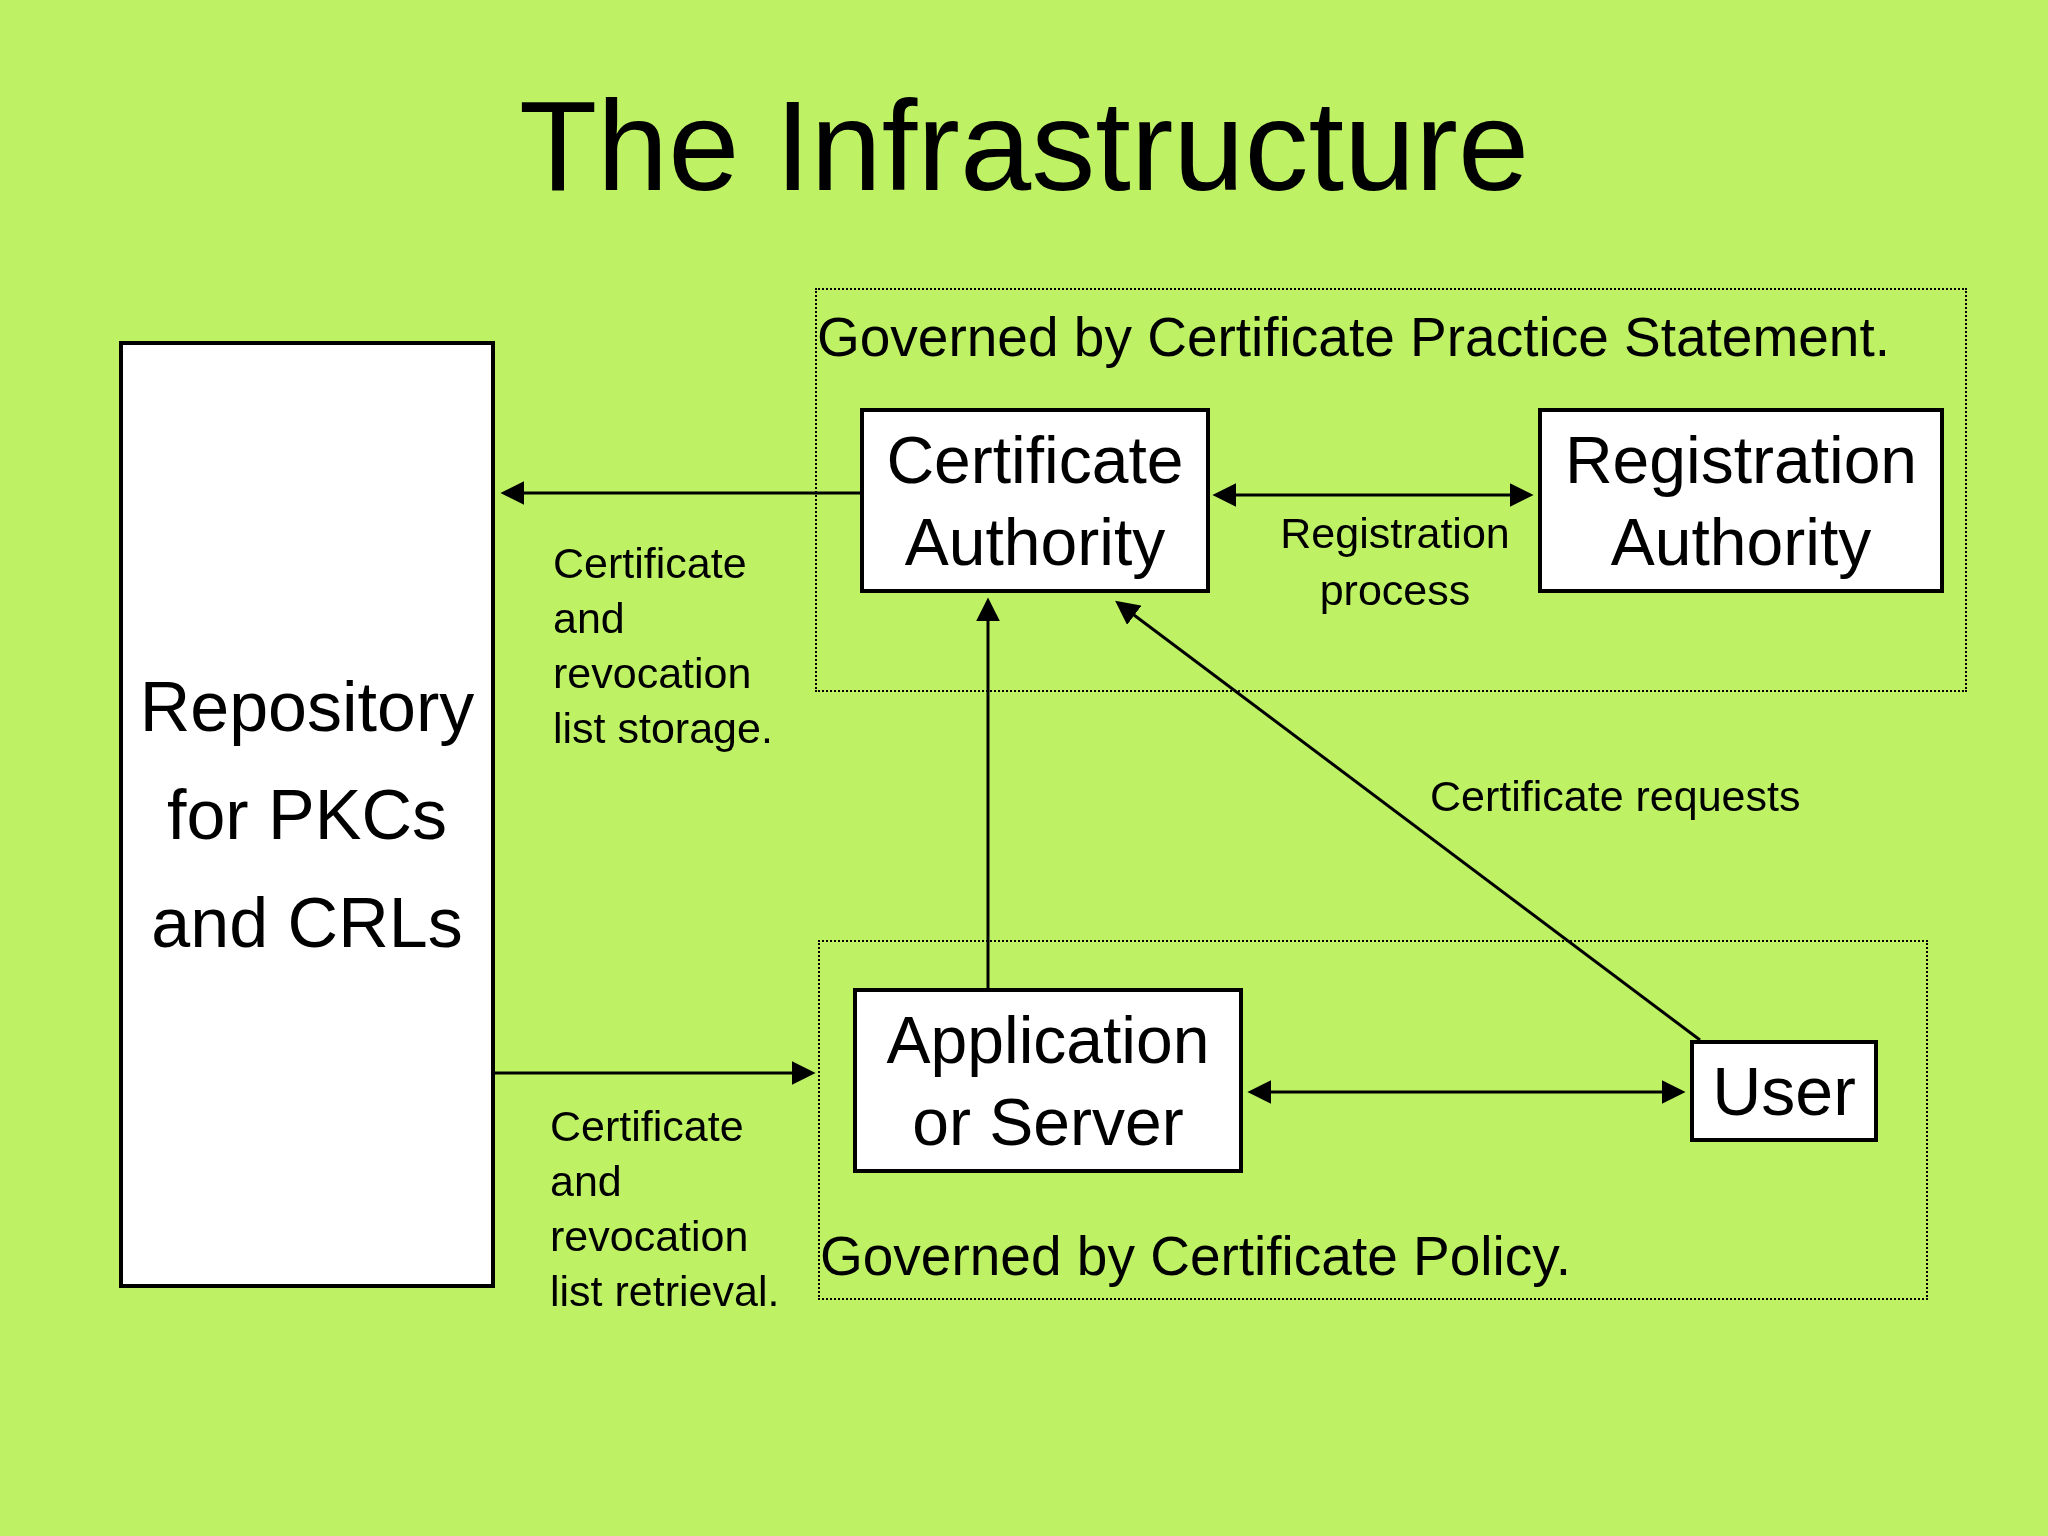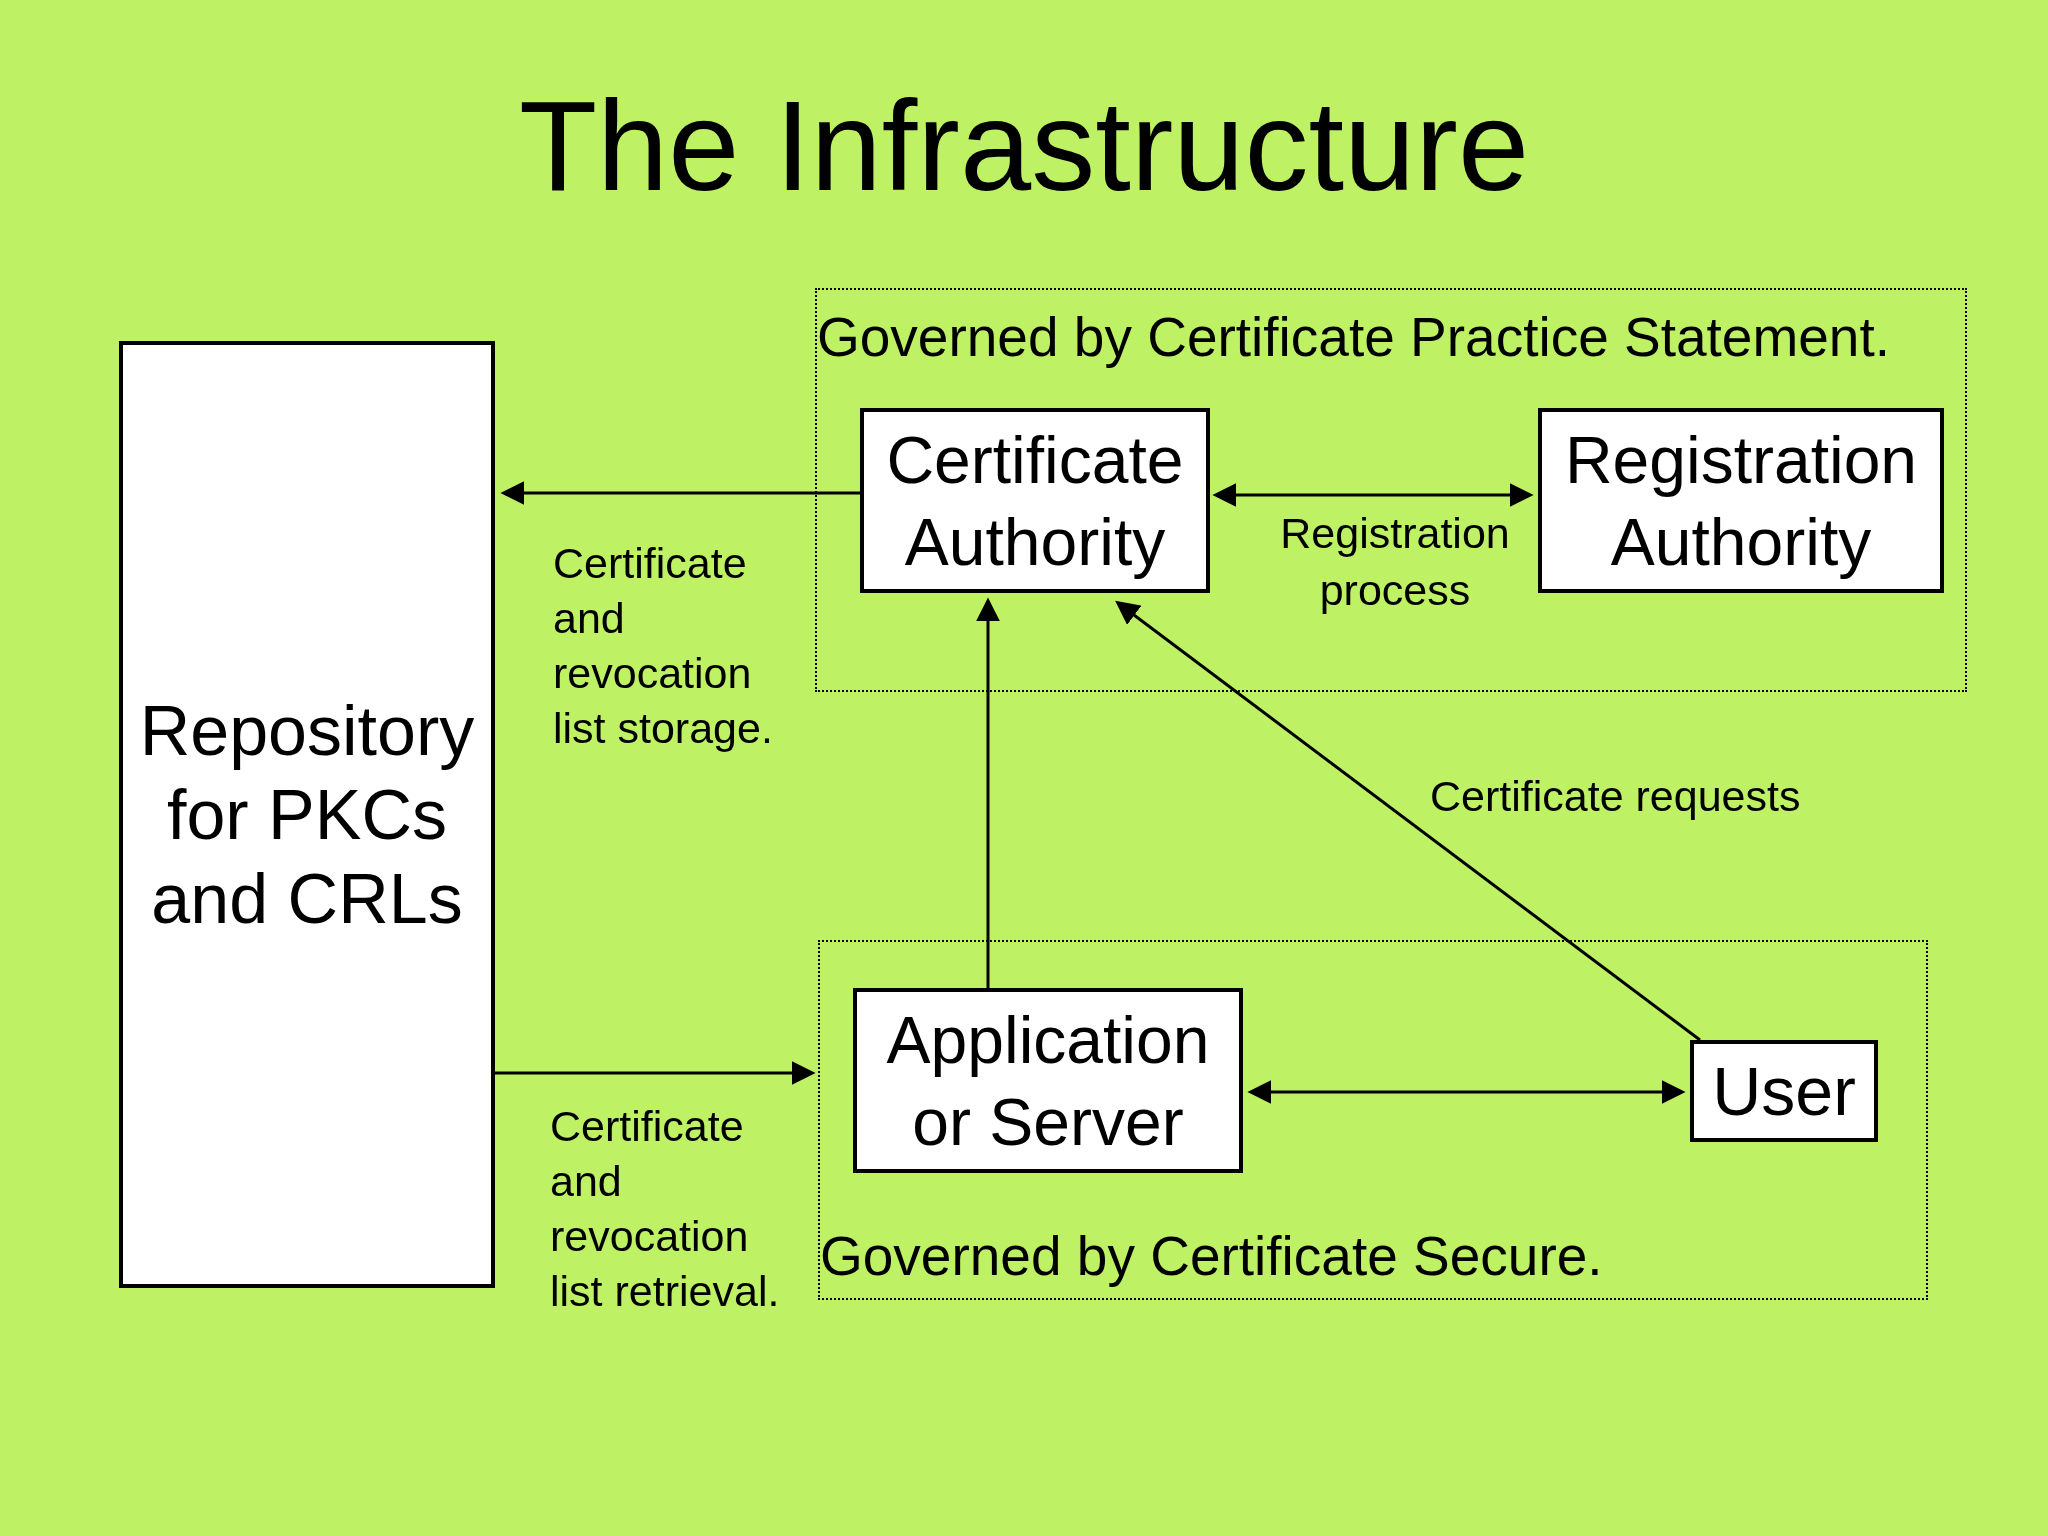--- a/index.html
+++ b/index.html
@@ -53,21 +53,21 @@
     border: 4px solid #000000;
     box-sizing: border-box;
     background: #ffffff;
     display: flex;
     flex-direction: column;
     align-items: center;
     justify-content: center;
     text-align: center;
     white-space: nowrap;
   }
-  .node-repository { left: 119px;  top: 341px;  width: 376px; height: 947px; font-size: 70px; line-height: 84px; }
+  .node-repository { left: 119px;  top: 341px;  width: 376px; height: 947px; font-size: 70px; line-height: 84px; gap: 24px; }
   .node-ca         { left: 860px;  top: 408px;  width: 350px; height: 185px; font-size: 66px; line-height: 82px; }
   .node-ra         { left: 1538px; top: 408px;  width: 406px; height: 185px; font-size: 66px; line-height: 82px; }
   .node-app        { left: 853px;  top: 988px;  width: 390px; height: 185px; font-size: 66px; line-height: 82px; }
   .node-user       { left: 1690px; top: 1040px; width: 188px; height: 102px; font-size: 68px; line-height: 70px; }
   .edge-label {
     position: absolute;
     font-size: 43px;
     line-height: 55px;
     white-space: nowrap;
   }
@@ -81,21 +81,21 @@
 <body>
 
 <div class="stage">
 
   <div class="title">The Infrastructure</div>
 
   <div class="group group-cps">
     <div class="group-caption caption-cps">Governed by Certificate Practice Statement.</div>
   </div>
   <div class="group group-policy">
-    <div class="group-caption caption-policy">Governed by Certificate Secure.</div>
+    <div class="group-caption caption-policy">Governed by Certificate Policy.</div>
   </div>
 
   <svg class="wires" viewBox="0 0 2048 1536">
     <defs>
       <marker id="ah" viewBox="0 0 10 10" refX="8.5" refY="5" markerWidth="8" markerHeight="8" orient="auto-start-reverse">
         <path d="M 0 0 L 10 5 L 0 10 z" fill="#000000"></path>
       </marker>
     </defs>
     <line x1="860" y1="493" x2="504" y2="493" stroke="#000000" stroke-width="3" marker-end="url(#ah)"></line>
     <line x1="495" y1="1073" x2="812" y2="1073" stroke="#000000" stroke-width="3" marker-end="url(#ah)"></line>

